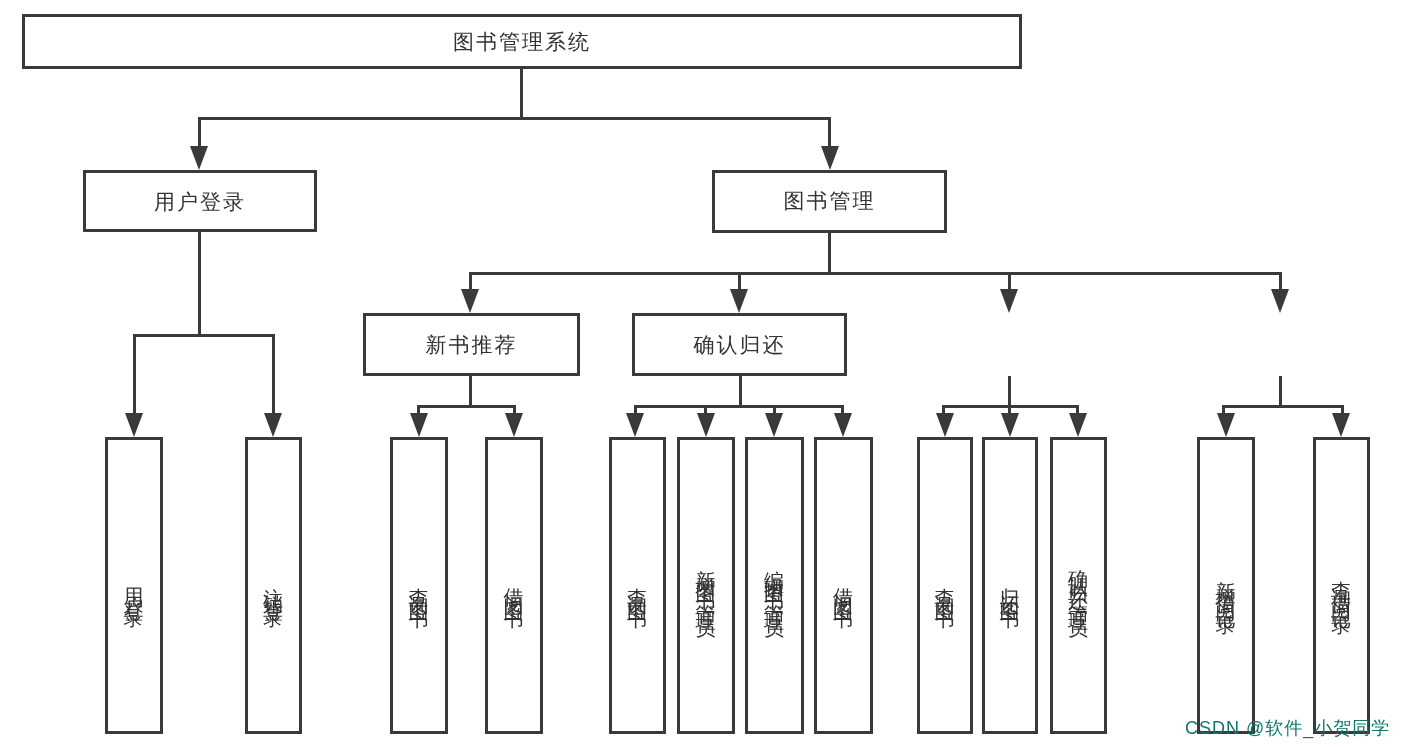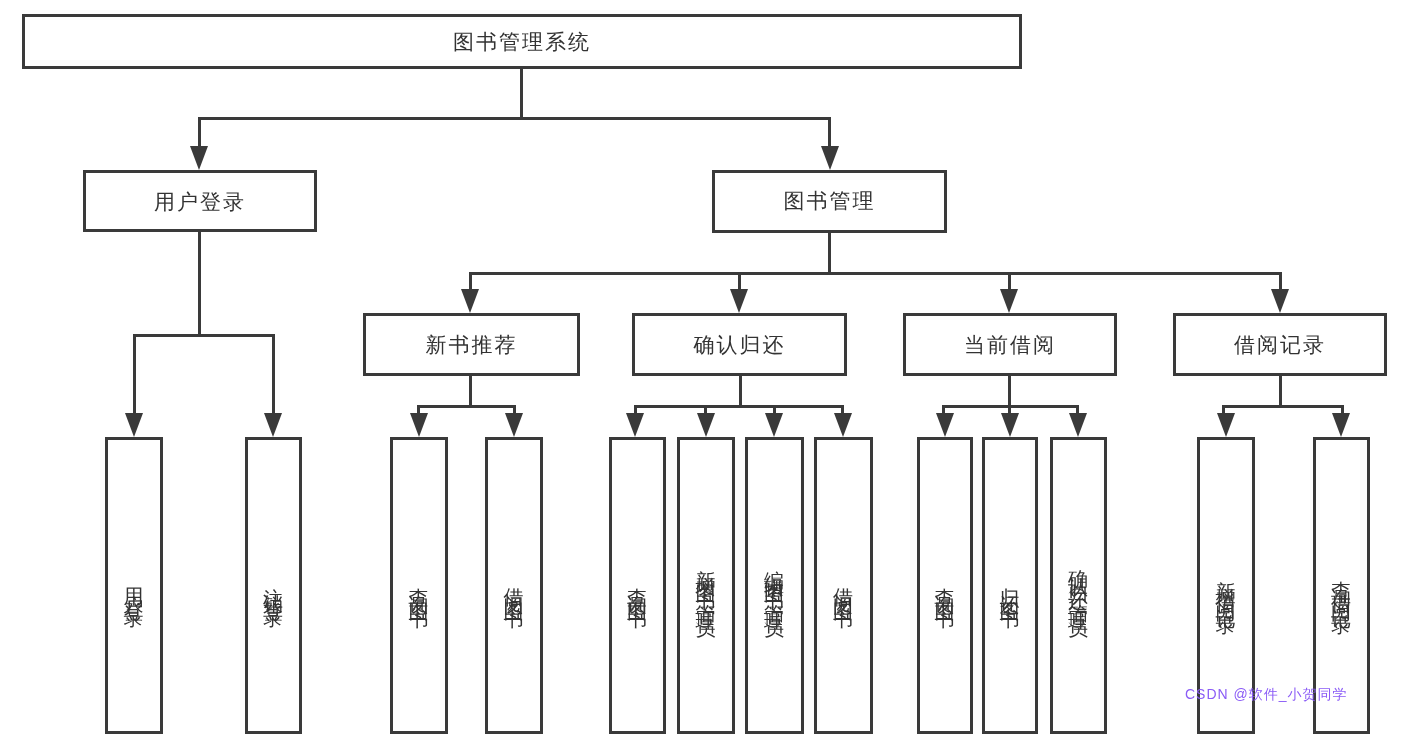--- a/index.html
+++ b/index.html
@@ -41,23 +41,23 @@
     position: absolute;
     width: 0;
     height: 0;
     border-left: 9px solid transparent;
     border-right: 9px solid transparent;
     border-top: 24px solid #3a3a3a;
   }
   .watermark {
     position: absolute;
     left: 1185px;
-    top: 686px;
-    font-size: 14px;
-    color: #8b5cf6;
+    top: 716px;
+    font-size: 18px;
+    color: #0f766e;
     letter-spacing: 1px;
     z-index: 10;
     white-space: nowrap;
   }
 </style>
 </head>
 <body>
 
 <div class="canvas">
 
@@ -95,26 +95,20 @@
   <div class="vline" style="left:1008px; top:272px; height:18px;"></div>
   <div class="arrow" style="left:1000px; top:289px;"></div>
   <div class="vline" style="left:1279px; top:272px; height:18px;"></div>
   <div class="arrow" style="left:1271px; top:289px;"></div>
 
   <div class="node" style="left:363px; top:313px; width:217px; height:63px;">
     <span>新书推荐</span>
   </div>
   <div class="node" style="left:632px; top:313px; width:215px; height:63px;">
     <span>确认归还</span>
-  </div>
-  <div class="node" style="left:903px; top:313px; width:214px; height:63px;">
-    <span>当前借阅</span>
-  </div>
-  <div class="node" style="left:1173px; top:313px; width:214px; height:63px;">
-    <span>借阅记录</span>
   </div>
 
   <div class="vline" style="left:469px; top:376px; height:32px;"></div>
   <div class="hline" style="left:417px; top:405px; width:99px;"></div>
   <div class="vline" style="left:417px; top:405px; height:9px;"></div>
   <div class="arrow" style="left:410px; top:413px;"></div>
   <div class="vline" style="left:513px; top:405px; height:9px;"></div>
   <div class="arrow" style="left:505px; top:413px;"></div>
 
   <div class="vline" style="left:739px; top:376px; height:32px;"></div>

